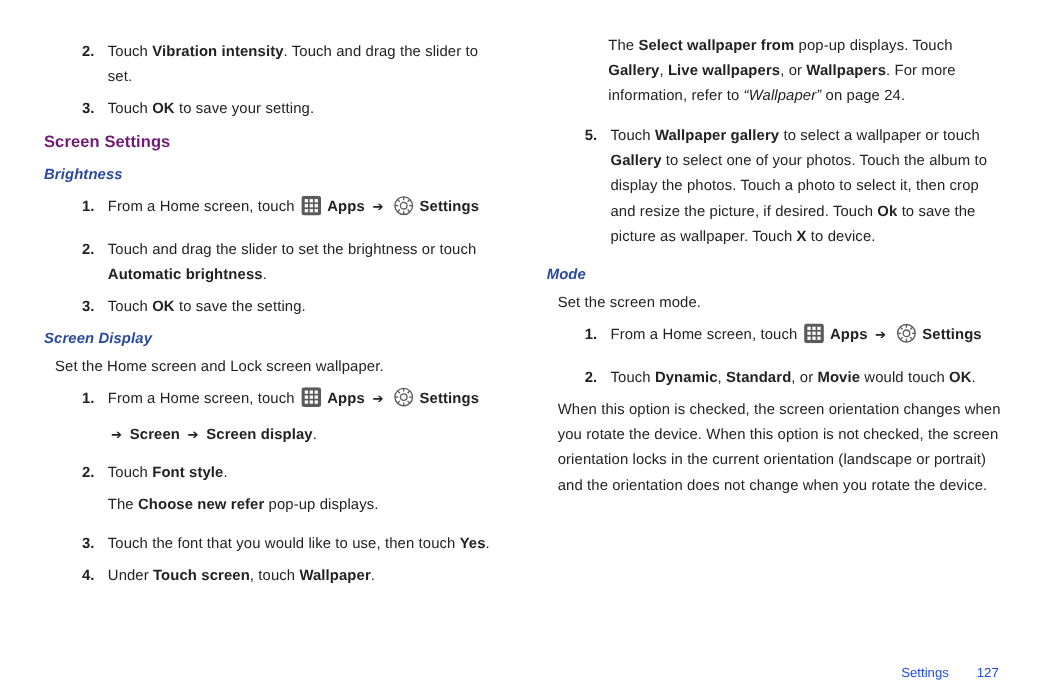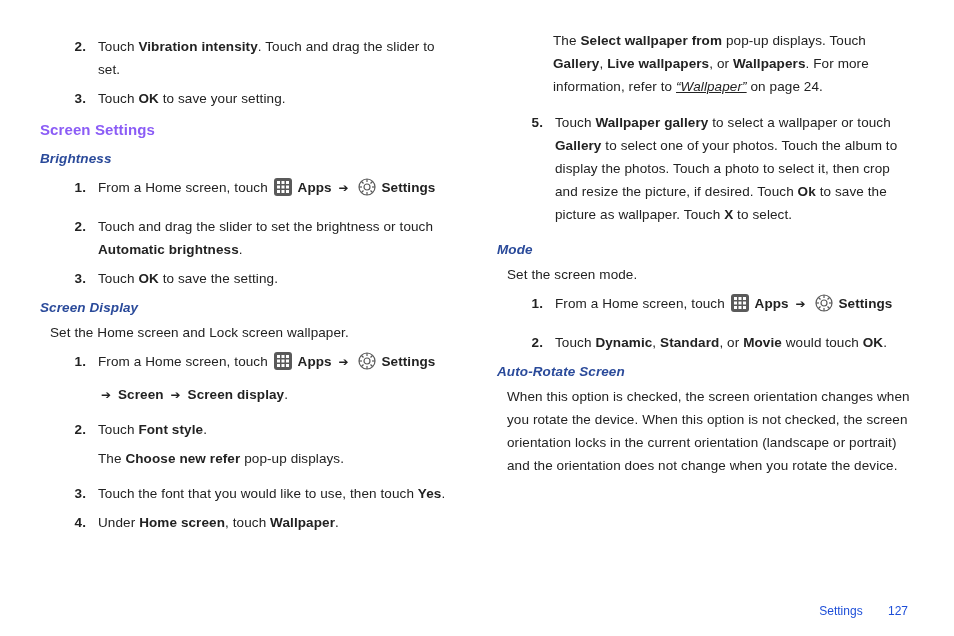--- a/index.html
+++ b/index.html
@@ -22,21 +22,21 @@
     display: flex;
     gap: 40px;
   }
   .col {
     width: 50%;
     font-size: 13.5px;
     line-height: 1.7;
     letter-spacing: 0.1px;
   }
   .heading {
-    color: #8b5cf6;
+    color: #701a75;
     font-weight: bold;
     font-size: 15px;
     margin: 4px 0 2px 0;
     font-family: Arial, Helvetica, sans-serif;
   }
   .subheading {
     color: #2a4a9a;
     font-weight: bold;
     font-style: italic;
     font-size: 13.5px;
@@ -89,21 +89,21 @@
     position: absolute;
     bottom: 18px;
     right: 46px;
     font-size: 12px;
     color: #1d4ed8;
   }
   .footer .pg {
     display: inline-block;
     margin-left: 22px;
   }
-  .ital { font-style: italic; text-decoration: underline; }
+  .ital { font-style: italic; }
   .indent1 { margin-left: 20px; }
   .indent2 { margin-left: 56px; }
 </style>
 </head>
 <body>
 
 <div class="page">
   <div class="columns">
 
     <div class="col">
@@ -239,37 +239,37 @@
         </li>
         <li>
           <span class="num">3.</span>
           <span class="txt">
             <span>Touch the font that you would like to use, then touch </span><b>Yes</b><span>.</span>
           </span>
         </li>
         <li>
           <span class="num">4.</span>
           <span class="txt">
-            <span>Under </span><b>Home screen</b><span>, touch </span><b>Wallpaper</b><span>.</span>
+            <span>Under </span><b>Touch screen</b><span>, touch </span><b>Wallpaper</b><span>.</span>
           </span>
         </li>
       </ol>
     </div>
 
     <div class="col">
 
       <p class="indent2" style="margin-top:0;">
         <span>The </span><b>Select wallpaper from</b><span> pop-up displays. Touch </span><b>Gallery</b><span>, </span><b>Live wallpapers</b><span>, or </span><b>Wallpapers</b><span>. For more information, refer to </span><span class="ital">“Wallpaper”</span><span> on page 24.</span>
       </p>
 
       <ol class="indent1">
         <li>
           <span class="num">5.</span>
           <span class="txt">
-            <p><span>Touch </span><b>Wallpaper gallery</b><span> to select a wallpaper or touch </span><b>Gallery</b><span> to select one of your photos. Touch the album to display the photos. Touch a photo to select it, then crop and resize the picture, if desired. Touch </span><b>Ok</b><span> to save the picture as wallpaper. Touch </span><b>X</b><span> to select.</span></p>
+            <p><span>Touch </span><b>Wallpaper gallery</b><span> to select a wallpaper or touch </span><b>Gallery</b><span> to select one of your photos. Touch the album to display the photos. Touch a photo to select it, then crop and resize the picture, if desired. Touch </span><b>Ok</b><span> to save the picture as wallpaper. Touch </span><b>X</b><span> to device.</span></p>
           </span>
         </li>
       </ol>
 
       <div class="subheading">Mode</div>
       <div class="intro">Set the screen mode.</div>
 
       <ol class="indent1">
         <li>
           <span class="num">1.</span>
@@ -311,21 +311,20 @@
           </span>
         </li>
         <li>
           <span class="num">2.</span>
           <span class="txt">
             <span>Touch </span><b>Dynamic</b><span>, </span><b>Standard</b><span>, or </span><b>Movie</b><span> would touch </span><b>OK</b><span>.</span>
           </span>
         </li>
       </ol>
 
-      <div class="subheading">Auto-Rotate Screen</div>
       <div class="intro">When this option is checked, the screen orientation changes when you rotate the device. When this option is not checked, the screen orientation locks in the current orientation (landscape or portrait) and the orientation does not change when you rotate the device.</div>
 
     </div>
   </div>
 
   <div class="footer">
     <span>Settings</span>
     <span class="pg">127</span>
   </div>
 </div>

